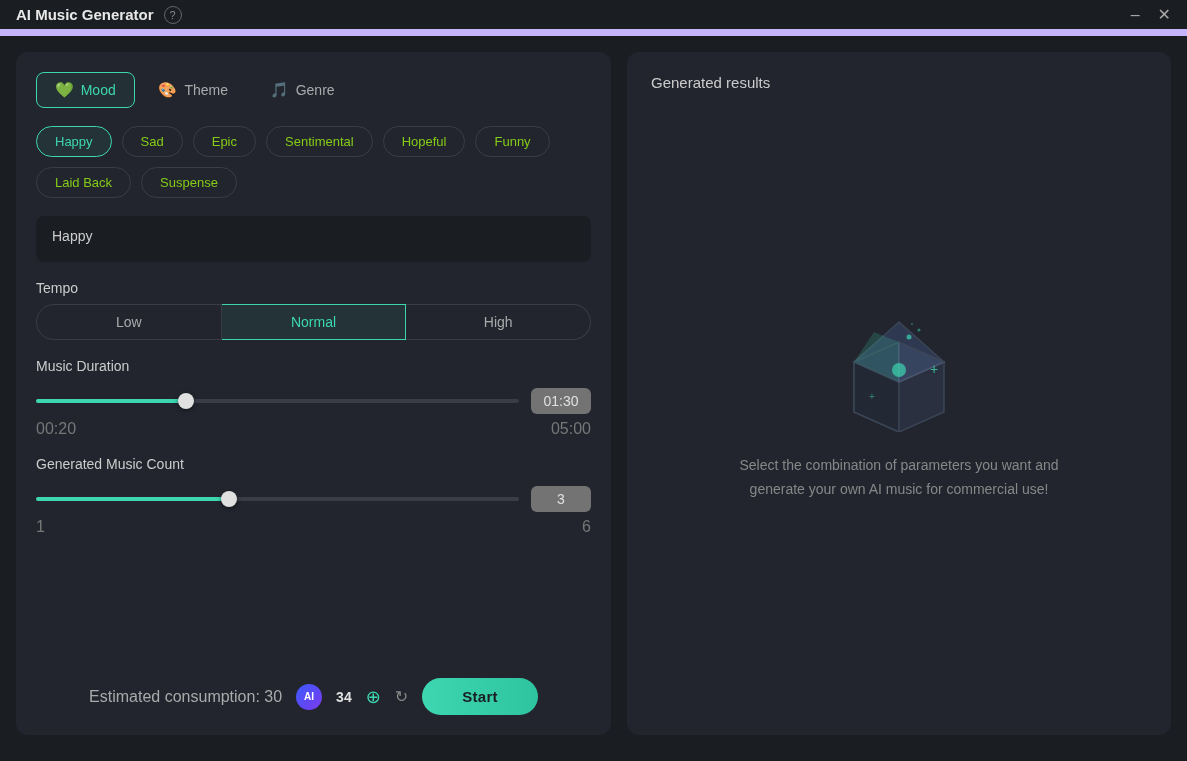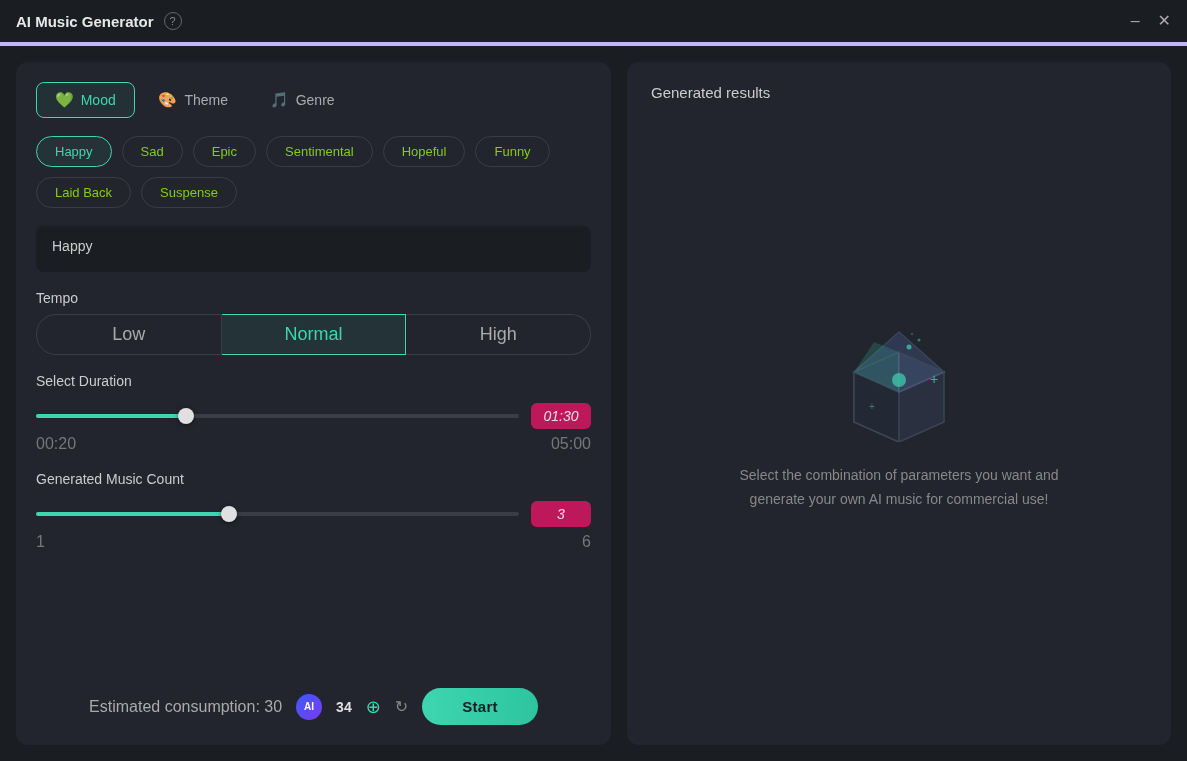--- a/index.html
+++ b/index.html
@@ -11,23 +11,23 @@
       height: 761px;
       overflow: hidden;
     }
 
     
     .title-bar {
       display: flex;
       align-items: center;
       justify-content: space-between;
       padding: 0 16px;
-      height: 46px;
+      height: 36px;
       background: #1a1d22;
-      border-bottom: 4px solid #c4b5fd;
+      border-bottom: 7px solid #c4b5fd;
     }
     .title-bar-left {
       display: flex;
       align-items: center;
       gap: 10px;
     }
     .title-bar-title {
       font-size: 15px;
       font-weight: 600;
       color: #e8e8e8;
@@ -150,21 +150,21 @@
       display: flex;
       gap: 0;
       width: 100%;
     }
     .tempo-btn {
       flex: 1;
       padding: 9px 0;
       border: 1.5px solid #3a3d48;
       background: transparent;
       color: #aaa;
-      font-size: 18px;
+      font-size: 14px;
       cursor: pointer;
       text-align: center;
     }
     .tempo-btn:first-child { border-radius: 20px 0 0 20px; }
     .tempo-btn:last-child { border-radius: 0 20px 20px 0; border-left: none; }
     .tempo-btn:not(:first-child):not(:last-child) { border-left: none; }
     .tempo-btn.active {
       border-color: #3dd6b0;
       color: #3dd6b0;
       background: rgba(61,214,176,0.08);
@@ -207,28 +207,27 @@
       height: 16px;
       border-radius: 50%;
       background: #e0e0e0;
       position: absolute;
       top: 50%;
       transform: translate(-50%, -50%);
       box-shadow: 0 1px 4px rgba(0,0,0,0.5);
       cursor: pointer;
     }
     .slider-value-box {
-      background: #be185d;
+      background: #737373;
       border-radius: 6px;
       padding: 5px 12px;
       font-size: 14px;
       color: #e0e0e0;
       min-width: 60px;
       text-align: center;
-      font-style: italic;
     }
     .slider-range {
       display: flex;
       justify-content: space-between;
       font-size: 16px;
       color: #777;
     }
 
     
     .bottom-bar {
@@ -373,21 +372,21 @@
     <div>
       <div class="section-label">Tempo</div>
       <div class="tempo-group">
         <button class="tempo-btn">Low</button>
         <button class="tempo-btn active">Normal</button>
         <button class="tempo-btn">High</button>
       </div>
     </div>
 
     <div class="slider-section">
-      <div class="section-label">Select Duration</div>
+      <div class="section-label">Music Duration</div>
       <div class="slider-row">
         <div class="slider-track-container">
           <div class="slider-track">
             <div class="slider-fill" style="width: 31%"></div>
           </div>
           <div class="slider-thumb" style="left: 31%"></div>
         </div>
         <div class="slider-value-box">01:30</div>
       </div>
       <div class="slider-range">

